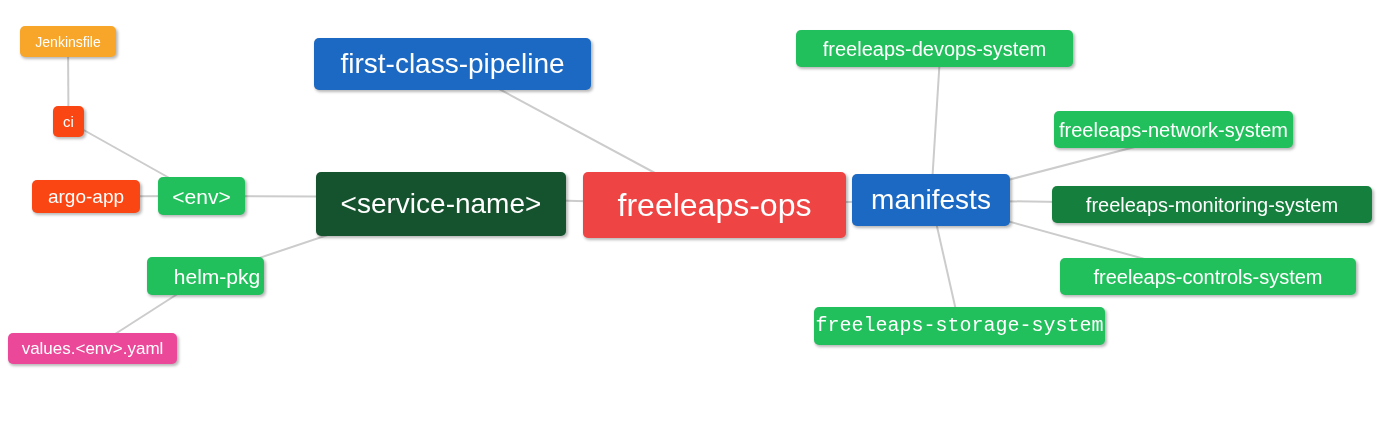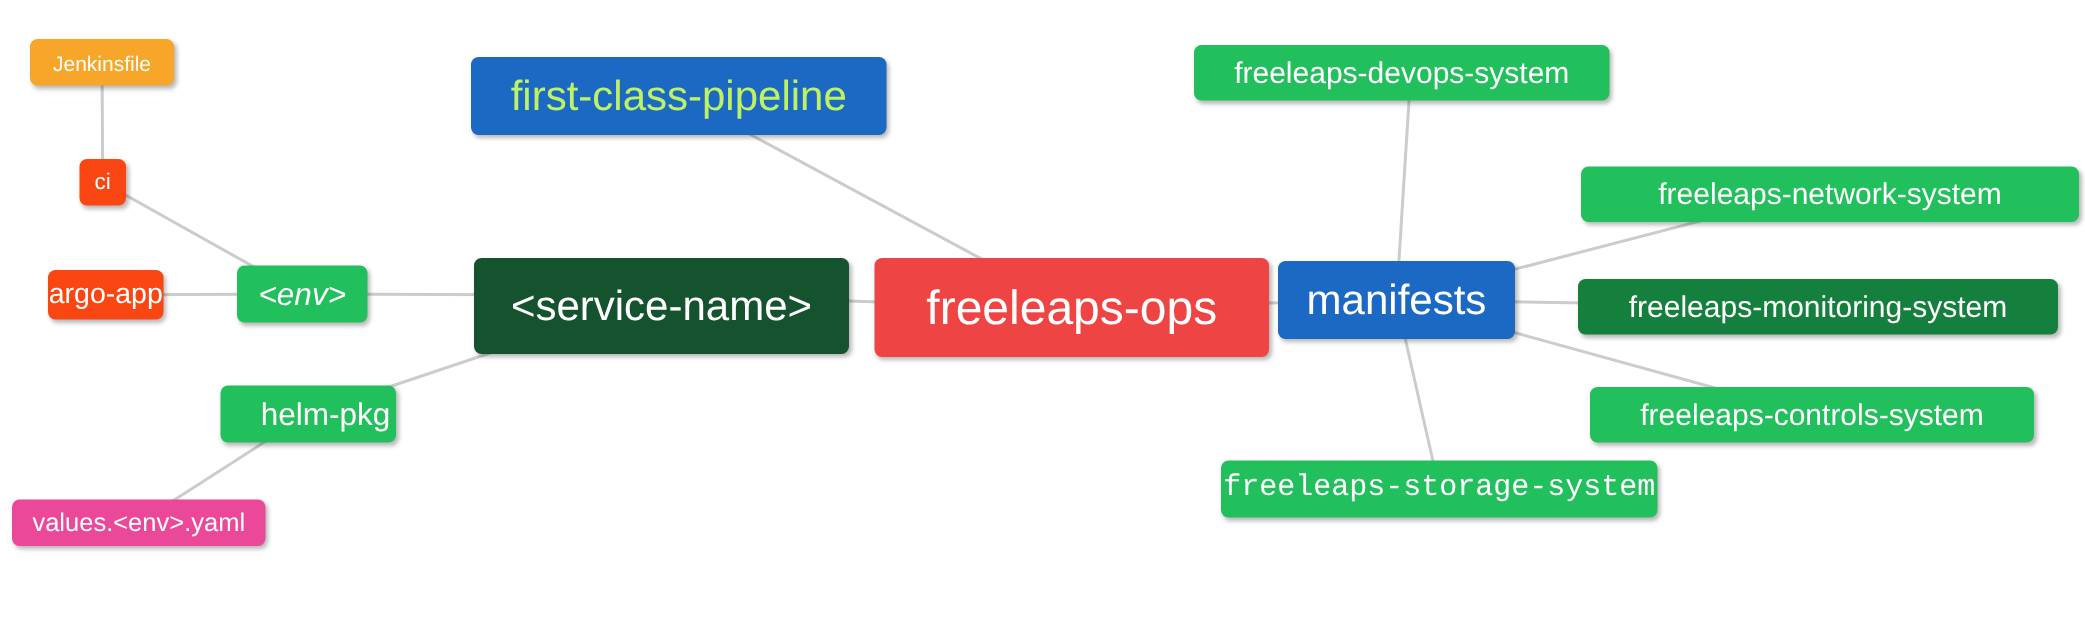--- a/index.html
+++ b/index.html
@@ -52,26 +52,26 @@
       <line x1="441" y1="197" x2="714.5" y2="205" stroke="#cccccc" stroke-width="2"></line>
       <line x1="714.5" y1="205" x2="931" y2="200" stroke="#cccccc" stroke-width="2"></line>
       <line x1="931" y1="200" x2="940.5" y2="48.5" stroke="#cccccc" stroke-width="2"></line>
       <line x1="931" y1="200" x2="1202" y2="129.5" stroke="#cccccc" stroke-width="2"></line>
       <line x1="931" y1="200" x2="1212" y2="204.5" stroke="#cccccc" stroke-width="2"></line>
       <line x1="931" y1="200" x2="1208" y2="276.5" stroke="#cccccc" stroke-width="2"></line>
       <line x1="931" y1="200" x2="959.5" y2="326" stroke="#cccccc" stroke-width="2"></line>
     </svg>
     <div class="node" style="left: 20px; top: 26px; width: 96px; height: 31px; font-size: 14px; background: rgb(248, 166, 41); color: rgb(255, 255, 255);">Jenkinsfile</div>
     <div class="node" style="left: 53px; top: 106px; width: 31px; height: 31px; font-size: 15px; background: rgb(250, 70, 18); color: rgb(255, 255, 255);">ci</div>
-    <div class="node" style="left: 32px; top: 180px; width: 77px; height: 33px; font-size: 19px; background: rgb(250, 70, 18); color: rgb(255, 255, 255);">argo-app</div>
-    <div class="node" style="left: 158px; top: 177px; width: 87px; height: 38px; font-size: 21px; background: rgb(34, 192, 92); color: rgb(255, 255, 255); font-style: italic;">&lt;env&gt;</div>
+    <div class="node" style="left: 32px; top: 180px; width: 108px; height: 33px; font-size: 19px; background: rgb(250, 70, 18); color: rgb(255, 255, 255);">argo-app</div>
+    <div class="node" style="left: 158px; top: 177px; width: 87px; height: 38px; font-size: 21px; background: rgb(34, 192, 92); color: rgb(255, 255, 255);">&lt;env&gt;</div>
     <div class="node" style="left: 147px; top: 257px; width: 117px; height: 38px; font-size: 21px; background: rgb(34, 192, 92); color: rgb(255, 255, 255); padding-left: 23px;">helm-pkg</div>
     <div class="node" style="left: 8px; top: 333px; width: 169px; height: 31px; font-size: 17px; background: #ec4899; color: rgb(255, 255, 255);">values.&lt;env&gt;.yaml</div>
-    <div class="node" style="left: 314px; top: 38px; width: 277px; height: 52px; font-size: 28px; background: rgb(28, 105, 196); color: #bef264; text-align: right;">first-class-pipeline</div>
+    <div class="node" style="left: 314px; top: 38px; width: 277px; height: 52px; font-size: 28px; background: rgb(28, 105, 196); color: #ffffff; text-align: right;">first-class-pipeline</div>
     <div class="node" style="left: 316px; top: 172px; width: 250px; height: 64px; font-size: 28px; background: #14532d; color: rgb(255, 255, 255);">&lt;service-name&gt;</div>
     <div class="node" style="left: 583px; top: 172px; width: 263px; height: 66px; font-size: 32px; background: #ef4444; color: rgb(255, 255, 255);">freeleaps-ops</div>
     <div class="node" style="left: 852px; top: 174px; width: 158px; height: 52px; font-size: 28px; background: rgb(28, 105, 196); color: rgb(255, 255, 255);">manifests</div>
     <div class="node" style="left: 796px; top: 30px; width: 277px; height: 37px; font-size: 20px; background: rgb(34, 192, 92); color: rgb(255, 255, 255);">freeleaps-devops-system</div>
-    <div class="node" style="left: 1054px; top: 111px; width: 332px; height: 37px; font-size: 20px; background: rgb(34, 192, 92); color: rgb(255, 255, 255);">freeleaps-network-system</div>
+    <div class="node" style="left: 1054px; top: 111px; width: 239px; height: 37px; font-size: 20px; background: rgb(34, 192, 92); color: rgb(255, 255, 255);">freeleaps-network-system</div>
     <div class="node" style="left: 1052px; top: 186px; width: 320px; height: 37px; font-size: 20px; background: #15803d; color: rgb(255, 255, 255);">freeleaps-monitoring-system</div>
     <div class="node" style="left: 1060px; top: 258px; width: 296px; height: 37px; font-size: 20px; background: rgb(34, 192, 92); color: rgb(255, 255, 255);">freeleaps-controls-system</div>
     <div class="node" style="left: 814px; top: 307px; width: 291px; height: 38px; font-size: 20px; background: rgb(34, 192, 92); color: rgb(255, 255, 255); font-family: Liberation Mono, monospace;">freeleaps-storage-system</div>
   </div>
 
 </body></html>

